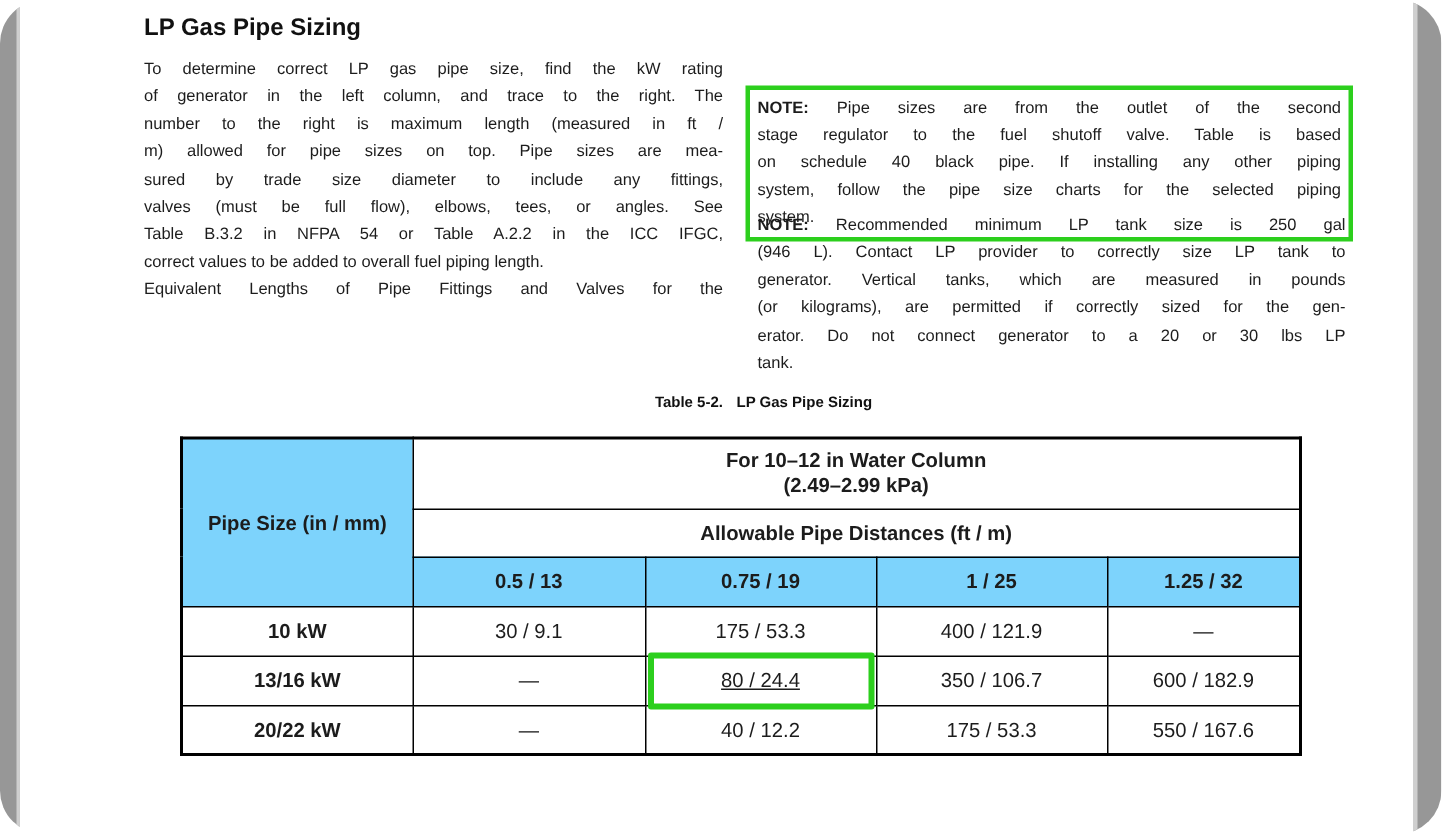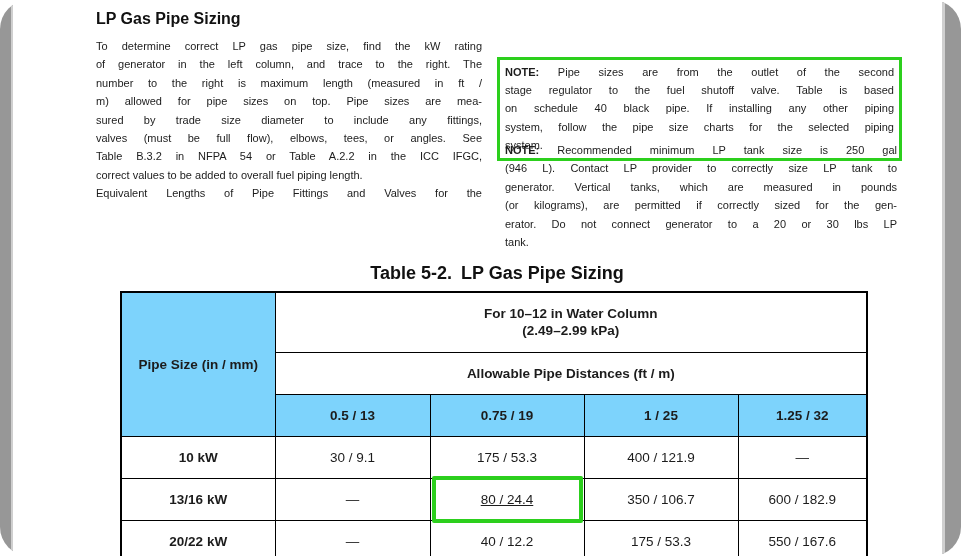--- a/index.html
+++ b/index.html
@@ -35,33 +35,33 @@
     position: absolute; left: 497px; top: 33px; width: 405px;
     border: 3px solid #2ccf1d;
     padding: 3px 5px 4px 5px;
     line-height: 18.2px;
     margin-top: 24px;
   }
   .note-plain {
     position: absolute; left: 505px; top: 141px; width: 392px;
   }
   .caption {
-    position: absolute; left: 124px; top: 263px; width: 746px;
-    text-align: center; font-size: 18px; font-weight: bold; color: #111;
+    position: absolute; left: 136px; top: 263px; width: 746px;
+    text-align: center; font-size: 10px; font-weight: bold; color: #111;
   }
   .cap-title { margin-left: 9px; }
   .pipe-table {
     position: absolute; left: 120px; top: 291px;
     width: 746px; table-layout: fixed;
     border-collapse: collapse; border: 2px solid #000;
     font-size: 13.5px; color: #1c1c1c;
   }
   .pipe-table td {
     border: 1px solid #000; text-align: center; vertical-align: middle;
-    padding: 13px; overflow: visible;
+    padding: 0; overflow: visible;
   }
   .gray { background: #7dd3fc; }
   .bold { font-weight: bold; }
   .group-line { line-height: 16.5px; font-weight: bold; }
   .hl-cell { position: relative; text-decoration: underline; }
   .hl-frame {
     position: absolute; left: 1px; right: 1px; top: -3px; bottom: -3px;
     border: 4px solid #2ccf1d; z-index: 2; pointer-events: none;
     border-radius: 2px;
   }

